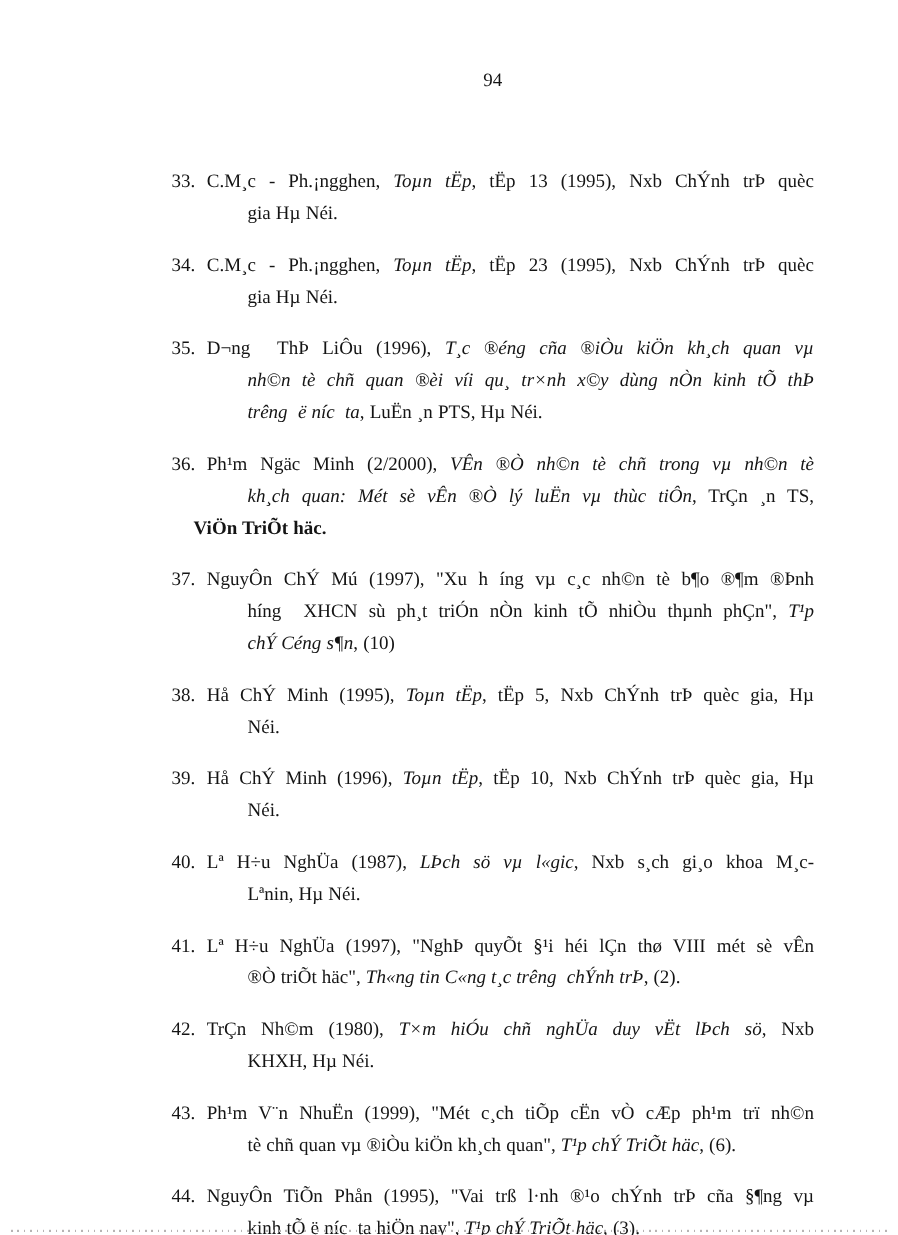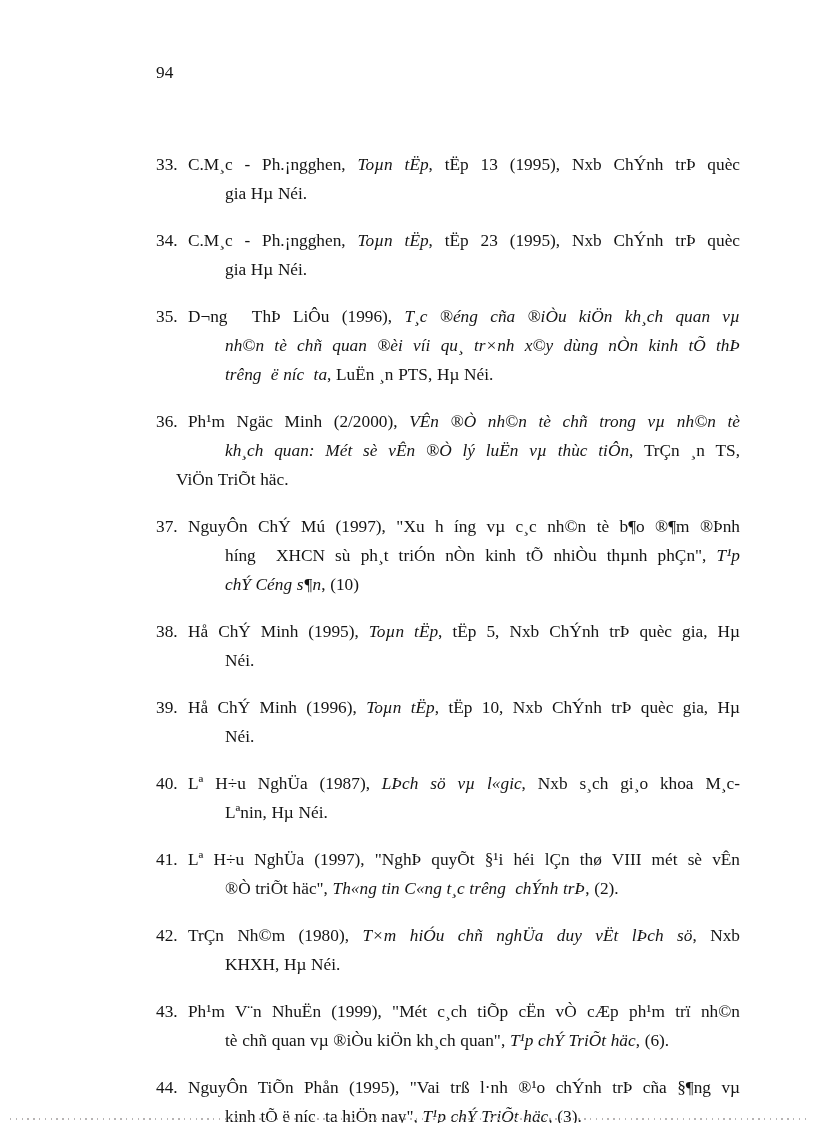--- a/index.html
+++ b/index.html
@@ -10,21 +10,21 @@
     background: #ffffff;
     overflow: hidden;
     font-family: "Liberation Serif", "DejaVu Serif", serif;
     color: #141414;
   }
   .page-number {
     position: absolute;
     top: 58px;
     left: 156px;
     width: 584px;
-    text-align: left;
+    text-align: center;
     font-size: 17.3px;
     line-height: 29px;
   }
   .refs {
     position: absolute;
     top: 132px;
     left: 225px;
     width: 515px;
     font-size: 17.3px;
     line-height: 29px;
@@ -68,21 +68,21 @@
         <div class="ref-line last"><span class="seg">gia Hµ Néi.</span></div>
       </div>
       <div class="ref-item">
         <div class="ref-line first"><span class="ref-no">35.</span><span class="seg">D¬ng&nbsp; ThÞ LiÔu (1996), </span><span class="seg-it">T¸c ®éng cña ®iÒu kiÖn kh¸ch quan vµ</span></div>
         <div class="ref-line"><span class="seg-it">nh©n tè chñ quan ®èi víi qu¸ tr×nh x©y dùng nÒn kinh tÕ thÞ</span></div>
         <div class="ref-line last"><span class="seg-it">trêng&nbsp; ë níc&nbsp; ta</span><span class="seg">, LuËn ¸n PTS, Hµ Néi.</span></div>
       </div>
       <div class="ref-item">
         <div class="ref-line first"><span class="ref-no">36.</span><span class="seg">Ph¹m Ngäc Minh (2/2000), </span><span class="seg-it">VÊn ®Ò nh©n tè chñ trong vµ nh©n tè</span></div>
         <div class="ref-line"><span class="seg-it">kh¸ch quan: Mét sè vÊn ®Ò lý luËn vµ thùc tiÔn</span><span class="seg">, TrÇn ¸n TS,</span></div>
-        <div class="ref-line last" style="margin-left: -49px;"><span class="seg">ViÖn TriÕt häc.</span></div>
+        <div class="ref-line last" style="margin-left: -49px; font-weight: bold;"><span class="seg">ViÖn TriÕt häc.</span></div>
       </div>
       <div class="ref-item">
         <div class="ref-line first"><span class="ref-no">37.</span><span class="seg">NguyÔn ChÝ Mú (1997), "Xu h íng vµ c¸c nh©n tè b¶o ®¶m ®Þnh</span></div>
         <div class="ref-line"><span class="seg">híng&nbsp; XHCN sù ph¸t triÓn nÒn kinh tÕ nhiÒu thµnh phÇn", </span><span class="seg-it">T¹p</span></div>
         <div class="ref-line last"><span class="seg-it">chÝ Céng s¶n</span><span class="seg">, (10)</span></div>
       </div>
       <div class="ref-item">
         <div class="ref-line first"><span class="ref-no">38.</span><span class="seg">Hå ChÝ Minh (1995), </span><span class="seg-it">Toµn tËp</span><span class="seg">, tËp 5, Nxb ChÝnh trÞ quèc gia, Hµ</span></div>
         <div class="ref-line last"><span class="seg">Néi.</span></div>
       </div>

